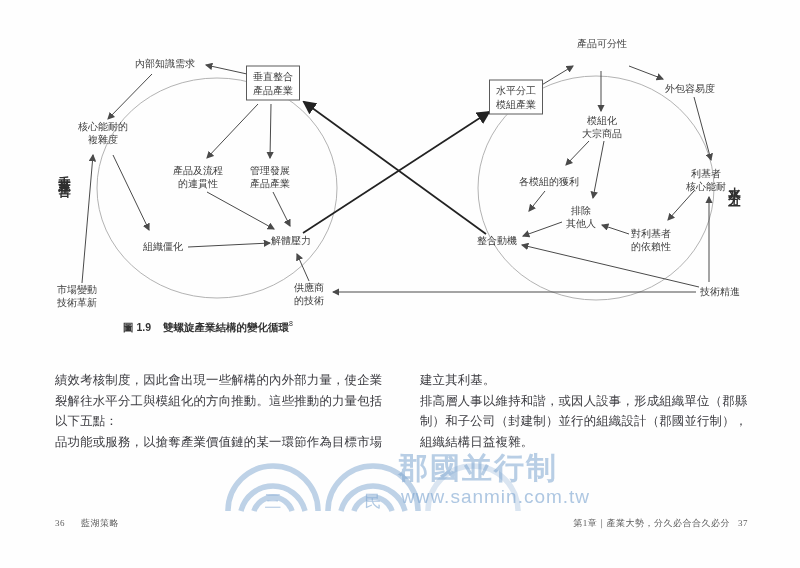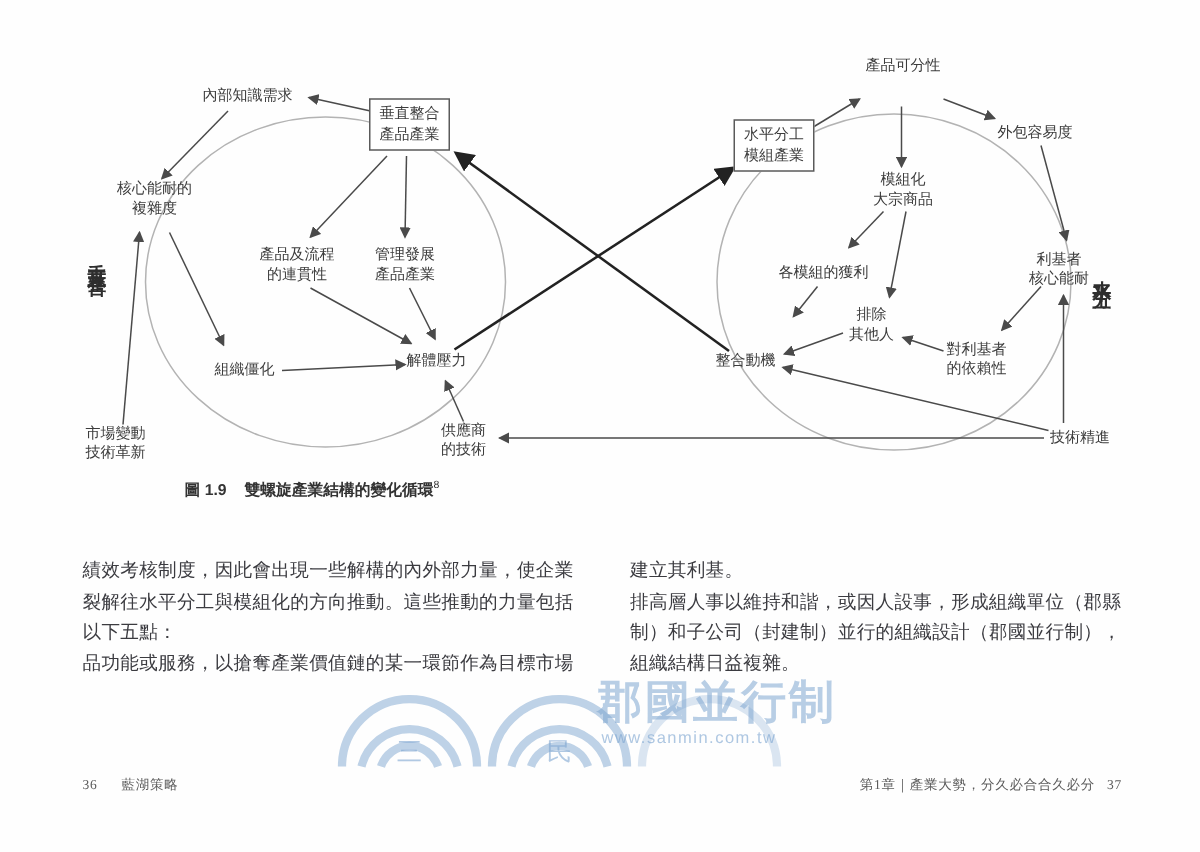--- a/index.html
+++ b/index.html
@@ -40,21 +40,21 @@
   }
   .footer-left{left:55px;}
   .footer-right{right:44px;text-align:left;}
   .footer .pgnum{margin:0 8px;}
   .watermark{position:absolute;left:0;top:0;width:800px;height:568px;pointer-events:none;}
   .wm-store{
     position:absolute;left:398px;top:448px;font-size:30px;letter-spacing:2px;
     color:rgba(125,165,208,.55);font-family:"Liberation Serif",serif;font-weight:bold;white-space:nowrap;
   }
   .wm-url{
-    position:absolute;left:401px;top:486px;font-size:11px;letter-spacing:1px;
+    position:absolute;left:401px;top:486px;font-size:19px;letter-spacing:1px;
     color:rgba(125,165,208,.62);font-family:"Liberation Sans",sans-serif;white-space:nowrap;
   }
   .wm-char{
     position:absolute;transform:translate(-50%,-50%);font-size:17px;
     color:rgba(125,165,208,.6);font-family:"Liberation Serif",serif;
   }
 </style>
 </head>
 <body>
 

